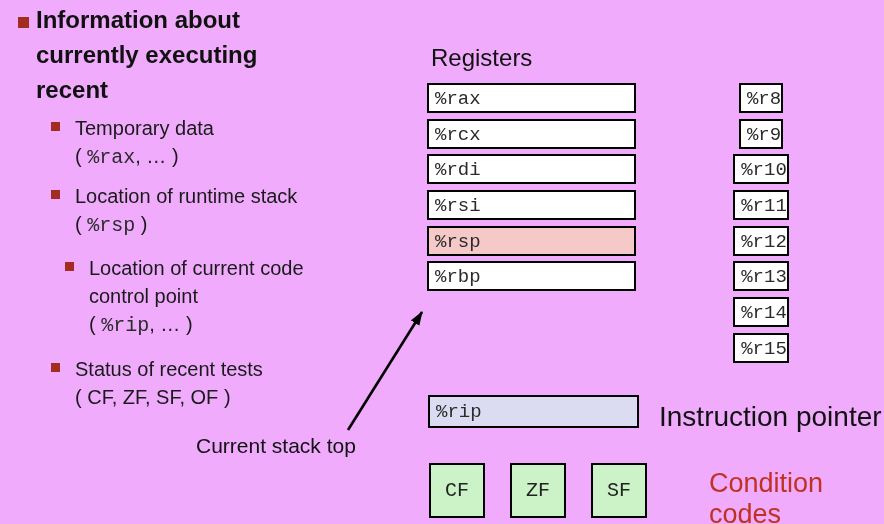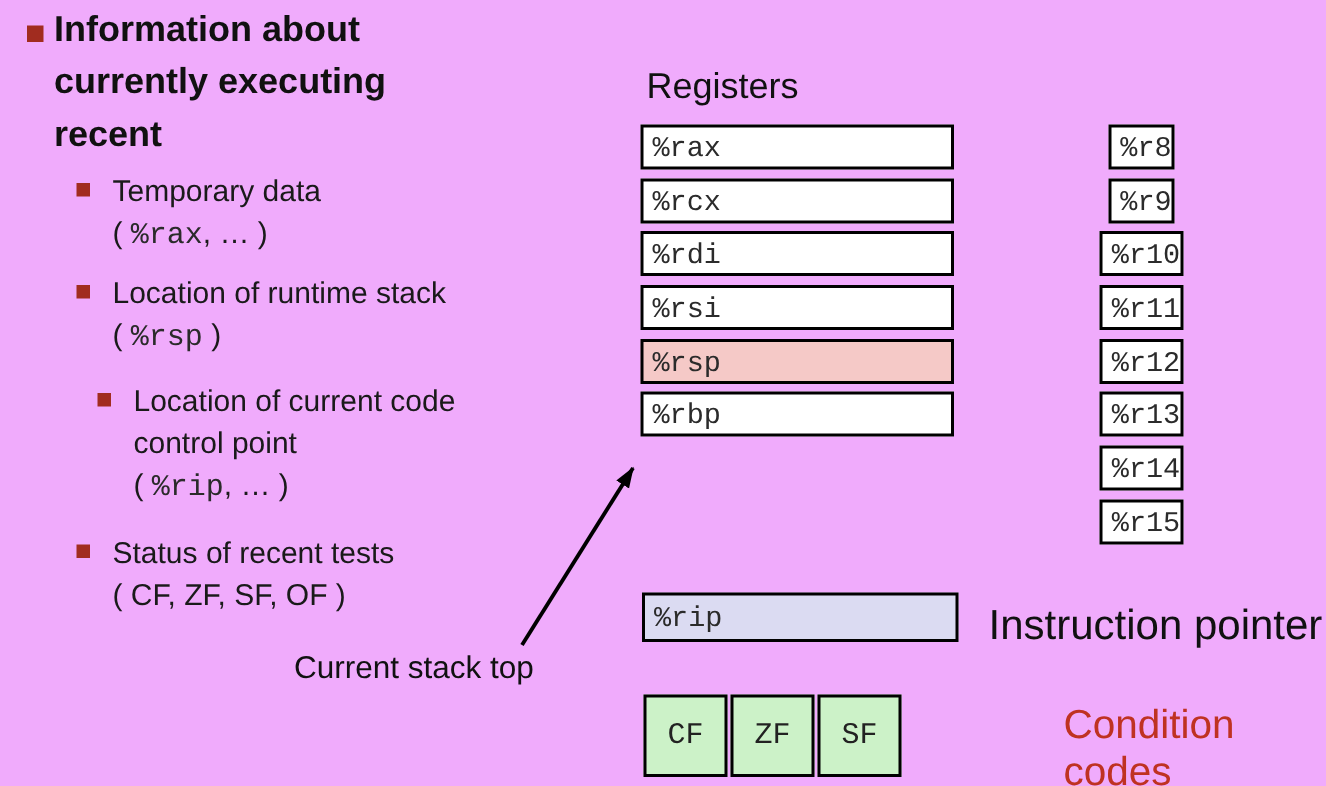--- a/index.html
+++ b/index.html
@@ -37,21 +37,21 @@
   .reg-box.highlight { background:#f5c9c7; }
 
   .rip-box {
     position:absolute; left:428px; top:395px; width:211px; height:33px;
     box-sizing:border-box; border:2.5px solid #000; background:#dbdbf2;
     font-family:"Liberation Mono", monospace; font-size:19px; color:#2b2b2b;
     padding:4px 0 0 6px;
   }
   .ip-label { position:absolute; left:659px; top:401px; font-size:28px; color:#111; }
 
-  .flags { position:absolute; left:429px; top:463px; display:flex; gap:2px; }
+  .flags { position:absolute; left:429px; top:463px; display:flex; gap:25px; }
   .flag-box {
     width:56px; height:55px; box-sizing:border-box; border:2.5px solid #000;
     background:#ccf2c8; display:flex; align-items:center; justify-content:center;
     font-family:"Liberation Mono", monospace; font-size:20px; color:#222;
   }
   .cc-label { position:absolute; left:709px; top:468px; font-size:27px; color:#bf3222; }
 
   .arrow-svg { position:absolute; left:0; top:0; pointer-events:none; }
 </style>
 </head>

